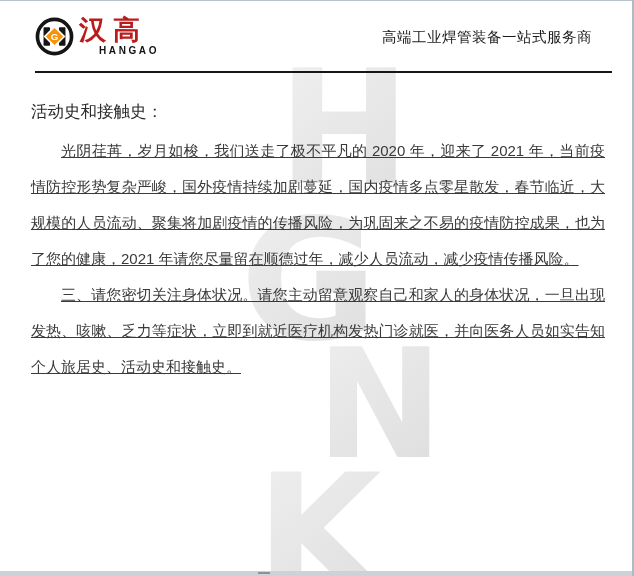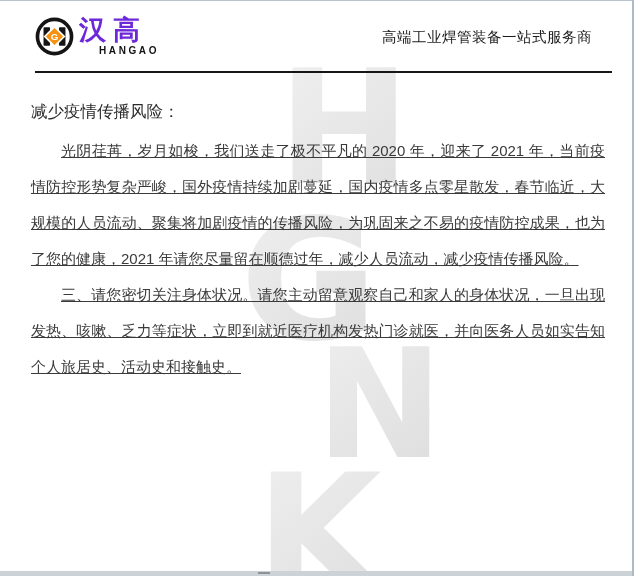--- a/index.html
+++ b/index.html
@@ -41,21 +41,21 @@
 
   
   .letterhead { position: relative; height: 70px; }
   .logo {
     position: absolute; left: 35px; top: 16px;
     display: flex; align-items: center; gap: 5px;
   }
   .logo-mark { width: 39px; height: 39px; display: block; }
   .brand { display: flex; flex-direction: column; }
   .brand-cn {
-    font-size: 27px; font-weight: bold; color: #6d28d9;
+    font-size: 27px; font-weight: bold; color: #b91c1c;
     letter-spacing: 7px; line-height: 27px; white-space: nowrap;
   }
   .brand-en {
     font-size: 10px; font-weight: bold; color: #121212;
     letter-spacing: 2.6px; line-height: 11px; margin-top: 1px; margin-left: 20px;
   }
   .tagline {
     position: absolute; right: 40px; top: 27px;
     font-size: 14.5px; color: #1c1c1c; letter-spacing: 0.5px;
     white-space: nowrap;
@@ -123,21 +123,21 @@
           <div class="brand-cn">汉高</div>
           <div class="brand-en">HANGAO</div>
         </div>
       </div>
       <div class="tagline">高端工业焊管装备一站式服务商</div>
     </header>
 
     <div class="rule"></div>
 
     <main class="letter">
-      <h1 class="salutation">减少疫情传播风险：</h1>
+      <h1 class="salutation">活动史和接触史：</h1>
       <p>光阴荏苒，岁月如梭，我们送走了极不平凡的 2020 年，迎来了 2021 年，当前疫情防控形势复杂严峻，国外疫情持续加剧蔓延，国内疫情多点零星散发，春节临近，大规模的人员流动、聚集将加剧疫情的传播风险，为巩固来之不易的疫情防控成果，也为了您的健康，2021 年请您尽量留在顺德过年，减少人员流动，减少疫情传播风险。</p>
       <p>三、请您密切关注身体状况。请您主动留意观察自己和家人的身体状况，一旦出现发热、咳嗽、乏力等症状，立即到就近医疗机构发热门诊就医，并向医务人员如实告知个人旅居史、活动史和接触史。</p>
     </main>
 
   </div>
 
   <div class="bottom-bar">
     <div class="dash"></div>
   </div>
 

